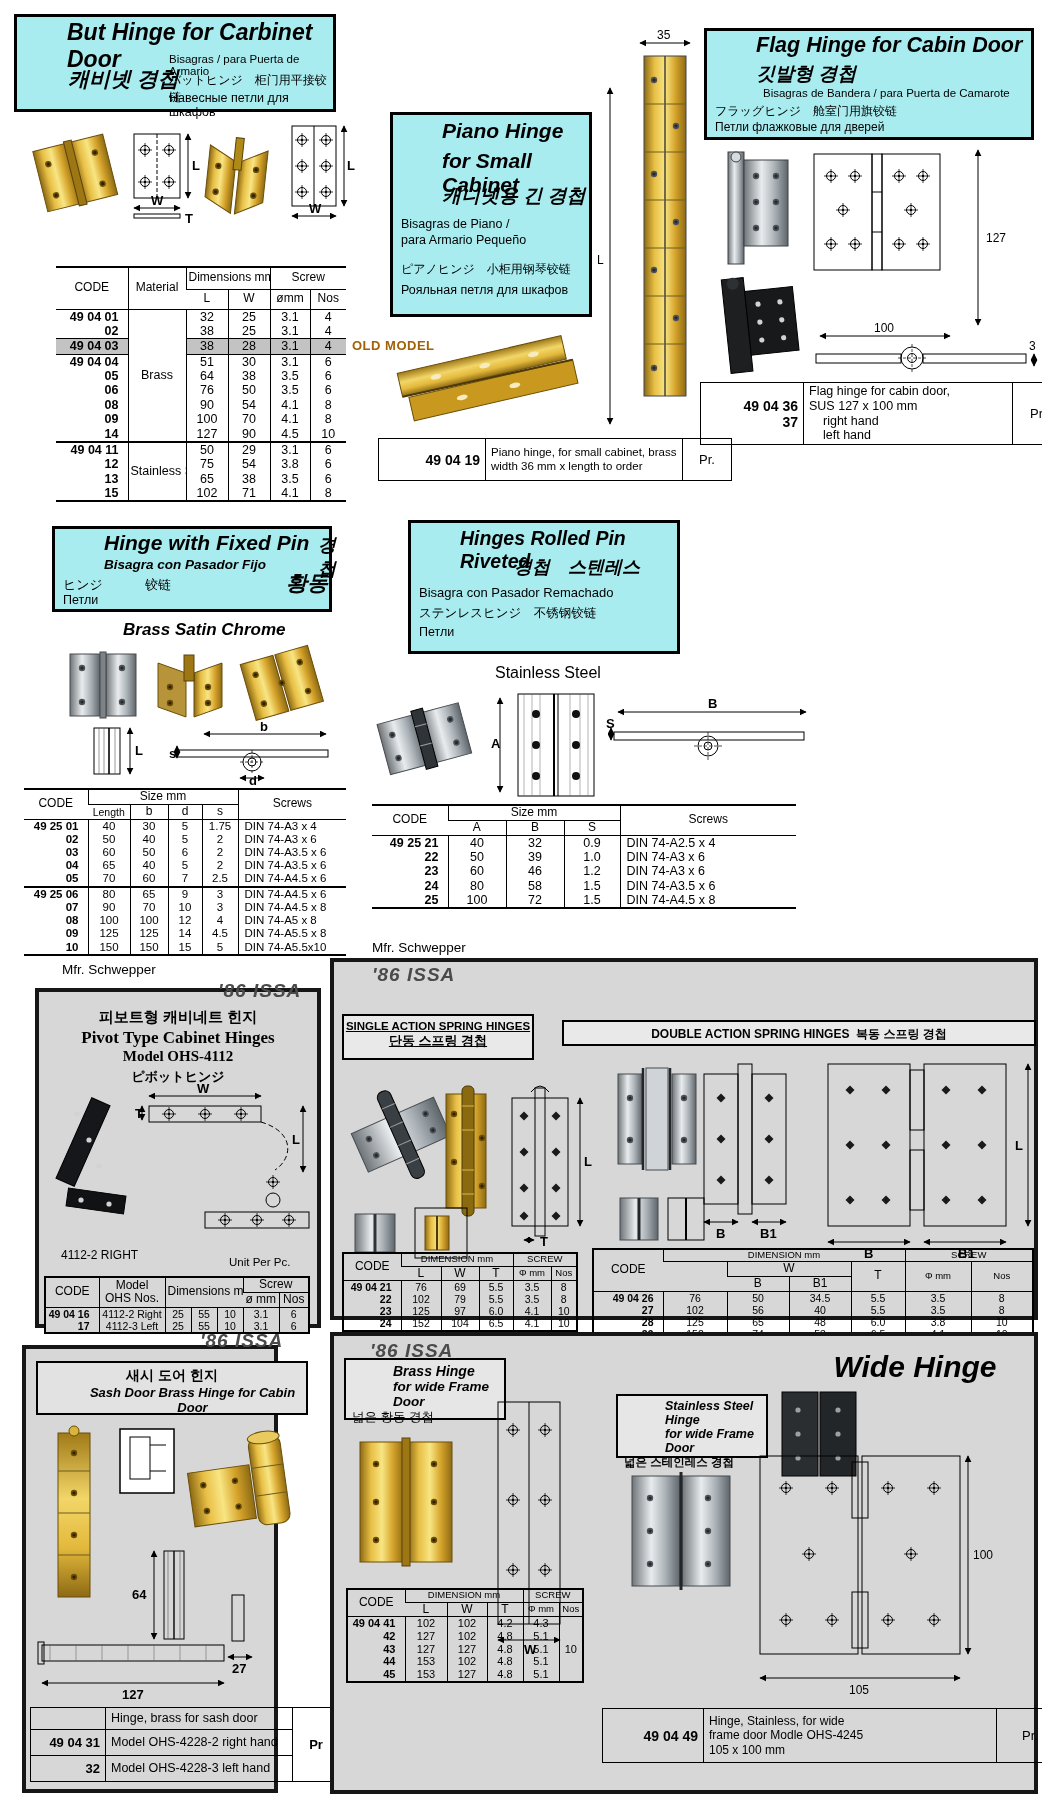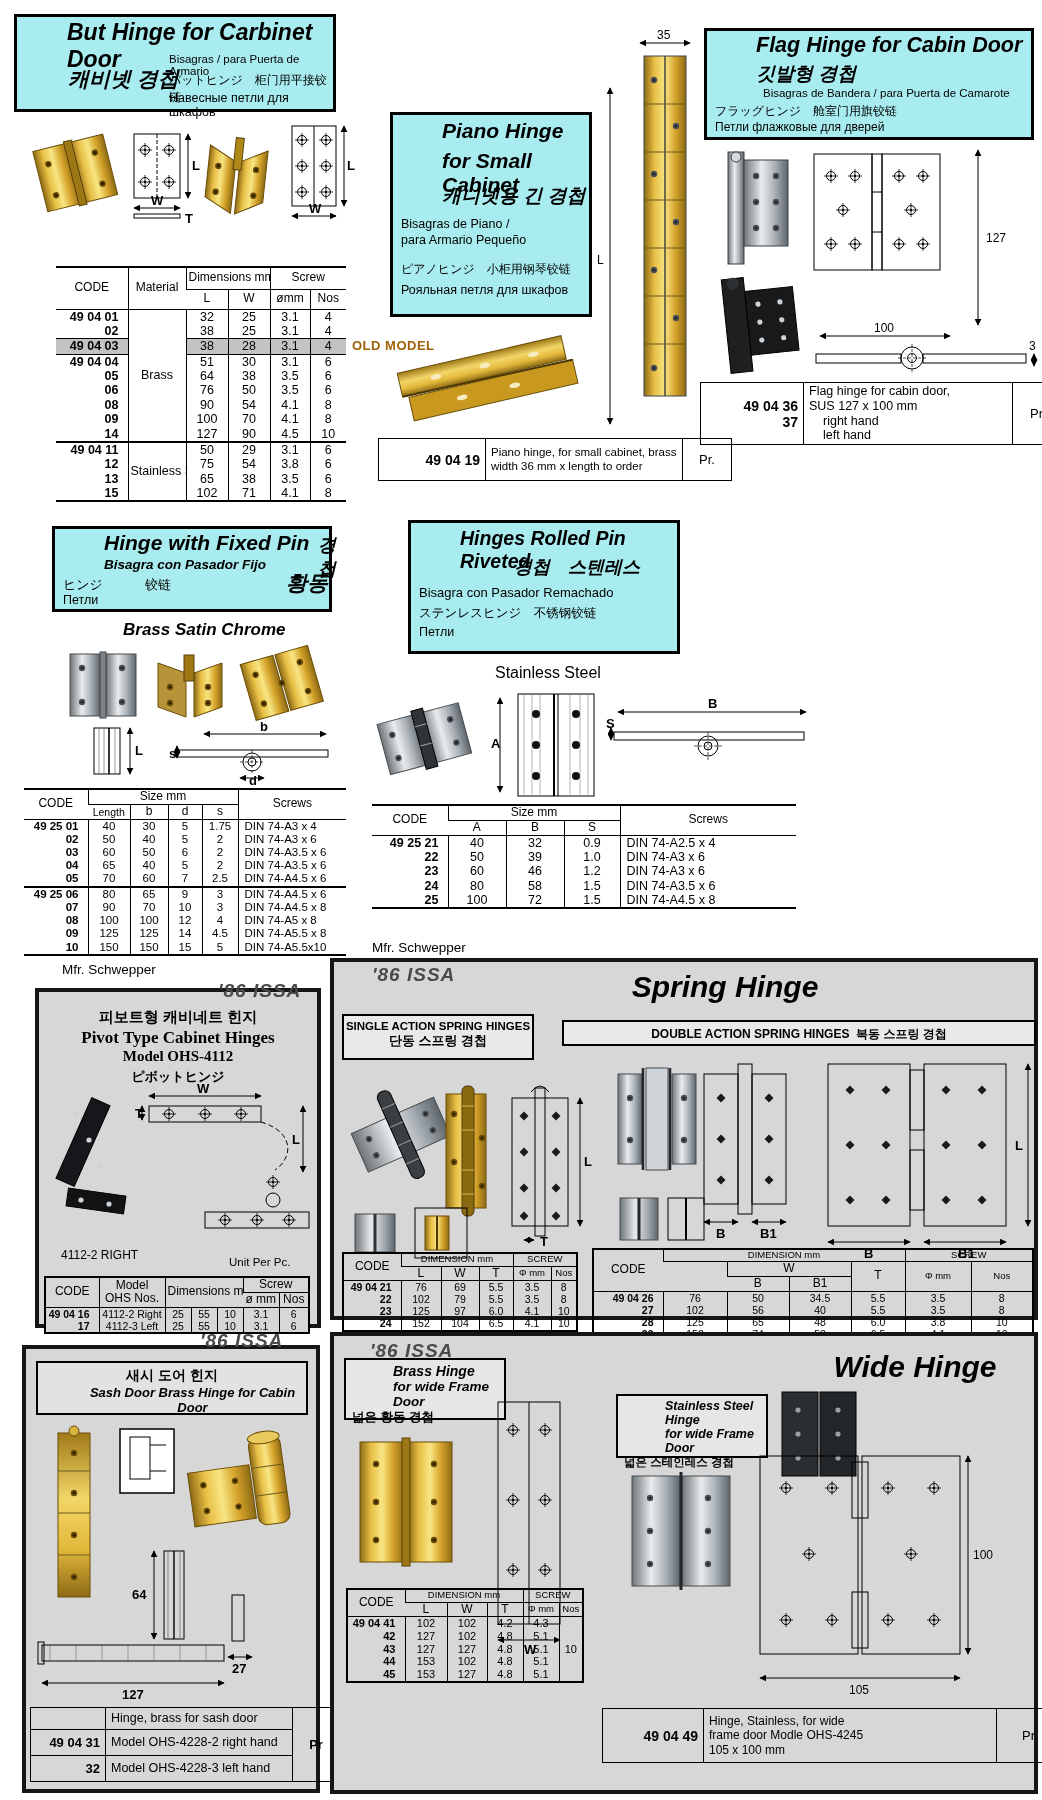--- a/index.html
+++ b/index.html
@@ -798,23 +798,22 @@
             <td>10</td>
             <td>3.1</td>
             <td>6</td>
           </tr>
         </tbody>
   </table>
 </div>
 
 <div class="panel" style="left:330px;top:958px;width:708px;height:362px;">
   <div class="issa" style="left:38px;top:2px;">'86 ISSA</div>
-  <div class="abs ttl" style="left:150px;top:8px;width:400px;text-align:center;font-size:30px;">Spring Hinge</div>
-
-  <div class="abs" style="left:8px;top:52px;width:192px;height:46px;border:2px solid #000;background:#e9e9e9;text-align:center;box-sizing:border-box;">
+
+  <div class="abs" style="left:8px;top:52px;width:192px;height:46px;border:2px solid #000;background:#e9e9e9;text-align:center;box-sizing:border-box;text-decoration:underline;">
     <div style="font-size:11.5px;font-weight:bold;margin-top:4px;">SINGLE ACTION SPRING HINGES</div>
     <div style="font-size:13px;font-weight:bold;">단동 스프링 경첩</div>
   </div>
   <div class="abs" style="left:228px;top:58px;width:474px;height:26px;border:2px solid #000;background:#e9e9e9;box-sizing:border-box;font-size:12px;font-weight:bold;padding-top:4px;text-align:center;">
     <span>DOUBLE ACTION SPRING HINGES</span>&nbsp;&nbsp;<span>복동 스프링 경첩</span>
   </div>
 
   <svg style="left:14px;top:112px" width="105" height="122" viewBox="0 0 105 122">
     <g transform="rotate(-24 52 61)">
       <rect x="8" y="40" width="90" height="42" fill="url(#stl)" stroke="#464b4f"></rect>
@@ -1045,21 +1044,21 @@
             <td>53</td>
             <td>6.5</td>
             <td>4.1</td>
             <td>10</td>
           </tr>
         </tbody>
   </table>
 </div>
 
 <div class="issa" style="left:200px;top:1330px;">'86 ISSA</div>
-<div class="panel" style="left:22px;top:1345px;width:298px;height:448px;">
+<div class="panel" style="left:22px;top:1345px;width:256px;height:448px;">
   <div class="abs" style="left:10px;top:12px;width:272px;height:54px;border:2.5px solid #000;background:#e2e2e2;text-align:center;box-sizing:border-box;">
     <div style="font-size:14px;font-weight:bold;margin-top:4px;">새시 도어 힌지</div>
     <div class="ttl" style="font-size:13px;">Sash Door Brass Hinge for Cabin Door</div>
   </div>
 
   <svg style="left:12px;top:74px" width="72" height="186" viewBox="0 0 72 186">
     <rect x="20" y="10" width="32" height="164" fill="url(#gldv)" stroke="#6b4e08"></rect>
     <circle cx="36" cy="8" r="5" fill="#d9b53e" stroke="#6b4e08"></circle>
     <line x1="20" y1="48" x2="52" y2="48" stroke="#6b5c20"></line>
         <line x1="20" y1="90" x2="52" y2="90" stroke="#6b5c20"></line>
@@ -1131,21 +1130,21 @@
       </table>
 </div>
 
 <div class="panel" style="left:330px;top:1332px;width:708px;height:462px;">
   <div class="issa" style="left:36px;top:4px;">'86 ISSA</div>
   <div class="abs ttl" style="left:390px;top:14px;width:300px;text-align:center;font-size:30px;">Wide Hinge</div>
 
   <div class="abs" style="left:10px;top:22px;width:162px;height:62px;border:2.5px solid #000;background:#e6e6e6;box-sizing:border-box;padding:3px 6px;">
     <div class="ttl" style="font-size:14px;">Brass Hinge</div>
     <div class="ttl" style="font-size:13.5px;">for wide Frame Door</div>
-    <div style="font-size:12.5px;font-weight:bold;">넓은 황동 경첩</div>
+    <div style="font-size:12.5px;font-weight:normal;">넓은 황동 경첩</div>
   </div>
 
   <svg style="left:14px;top:92px" width="118" height="150" viewBox="0 0 118 150">
     <rect x="12" y="14" width="44" height="120" fill="url(#gld)" stroke="#6b4e08"></rect>
     <rect x="60" y="14" width="44" height="120" fill="url(#gld)" stroke="#6b4e08"></rect>
     <rect x="54" y="10" width="8" height="128" fill="#9c7714" stroke="#5c420a"></rect>
     <use href="#dt" x="28" y="36"></use>
         <use href="#dt" x="86" y="36"></use>
         <use href="#dt" x="28" y="74"></use>
         <use href="#dt" x="86" y="74"></use>

